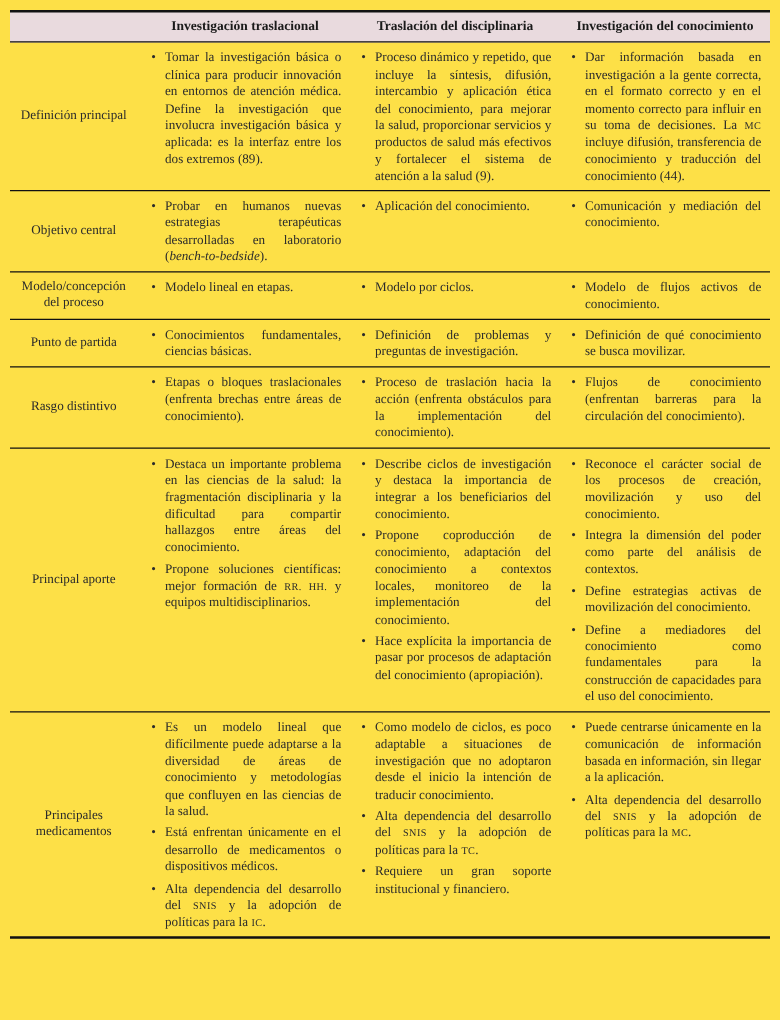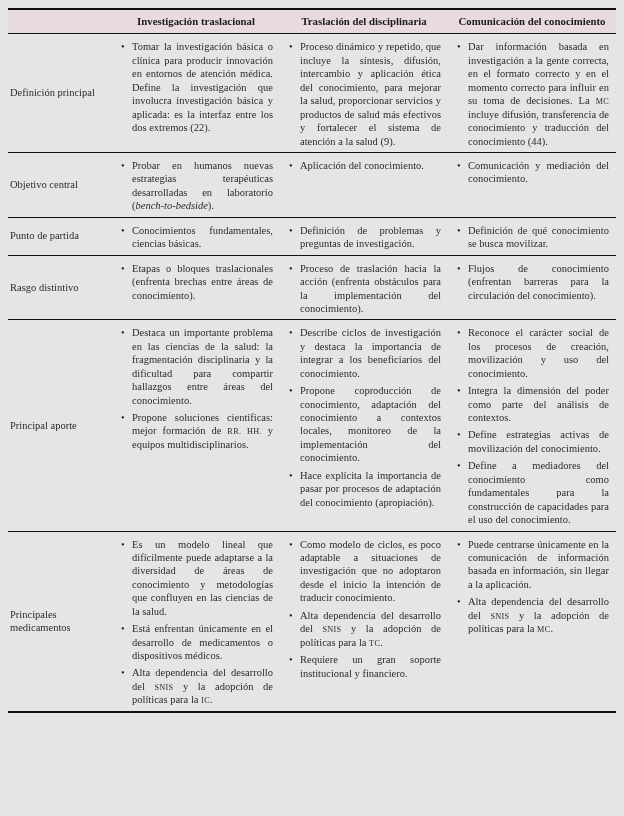--- a/index.html
+++ b/index.html
@@ -3,21 +3,21 @@
 <meta charset="utf-8">
 <style>
   * { box-sizing: border-box; }
   html, body { margin: 0; padding: 0; background: #ffffff; }
   .page {
     width: 624px;
     height: 816px;
     padding: 8px 8px;
     font-family: "Liberation Serif", serif;
     color: #2b2b2b;
-    background: #e5e5e5;
+    background: #fde047;
   }
   table.cmp {
     width: 100%;
     table-layout: fixed;
     border-collapse: collapse;
     border-top: 2.5px solid #111;
     border-bottom: 2.5px solid #111;
     font-size: 10.5px;
     line-height: 1.28;
   }
@@ -31,21 +31,21 @@
     text-align: center;
     vertical-align: middle;
     padding: 5px 8px;
     border-bottom: 1.3px solid #111;
     color: #1a1a1a;
   }
   tbody tr { border-bottom: 1px solid #111; }
   tbody tr:last-child { border-bottom: none; }
   th.row-label {
     font-weight: normal;
-    text-align: left;
+    text-align: center;
     vertical-align: middle;
     padding: 5px 4px 5px 2px;
     line-height: 1.3;
     font-family: Liberation Serif, serif;
   }
   td.cell {
     vertical-align: top;
     padding: 6px 7px 4px 9px;
   }
   ul.bullets { margin: 0; padding: 0; list-style: none; }
@@ -76,29 +76,29 @@
       <col class="lbl">
       <col class="c">
       <col class="c">
       <col class="c">
     </colgroup>
     <thead>
       <tr>
         <th></th>
         <th>Investigación traslacional</th>
         <th>Traslación del disciplinaria</th>
-        <th>Comunicación del conocimiento</th>
+        <th>Investigación del conocimiento</th>
       </tr>
     </thead>
     <tbody>
         <tr>
           <th class="row-label">Definición principal</th>
           <td class="cell">
             <ul class="bullets">
-              <li>Tomar la investigación básica o clínica para producir innovación en entornos de atención médica. Define la investigación que involucra investigación básica y aplicada: es la interfaz entre los dos extremos (22).</li>
+              <li>Tomar la investigación básica o clínica para producir innovación en entornos de atención médica. Define la investigación que involucra investigación básica y aplicada: es la interfaz entre los dos extremos (89).</li>
             </ul>
           </td>
           <td class="cell">
             <ul class="bullets">
               <li>Proceso dinámico y repetido, que incluye la síntesis, difusión, intercambio y aplicación ética del conocimiento, para mejorar la salud, proporcionar servicios y productos de salud más efectivos y fortalecer el sistema de atención a la salud (9).</li>
             </ul>
           </td>
           <td class="cell">
             <ul class="bullets">
               <li>Dar información basada en investigación a la gente correcta, en el formato correcto y en el momento correcto para influir en su toma de decisiones. La <span class="sc">MC</span> incluye difusión, transferencia de conocimiento y traducción del conocimiento (44).</li>
@@ -113,20 +113,38 @@
             </ul>
           </td>
           <td class="cell">
             <ul class="bullets">
               <li>Aplicación del conocimiento.</li>
             </ul>
           </td>
           <td class="cell">
             <ul class="bullets">
               <li>Comunicación y mediación del conocimiento.</li>
+            </ul>
+          </td>
+        </tr>
+        <tr>
+          <th class="row-label">Modelo/concepción del proceso</th>
+          <td class="cell">
+            <ul class="bullets">
+              <li>Modelo lineal en etapas.</li>
+            </ul>
+          </td>
+          <td class="cell">
+            <ul class="bullets">
+              <li>Modelo por ciclos.</li>
+            </ul>
+          </td>
+          <td class="cell">
+            <ul class="bullets">
+              <li>Modelo de flujos activos de conocimiento.</li>
             </ul>
           </td>
         </tr>
         <tr>
           <th class="row-label">Punto de partida</th>
           <td class="cell">
             <ul class="bullets">
               <li>Conocimientos fundamentales, ciencias básicas.</li>
             </ul>
           </td>

